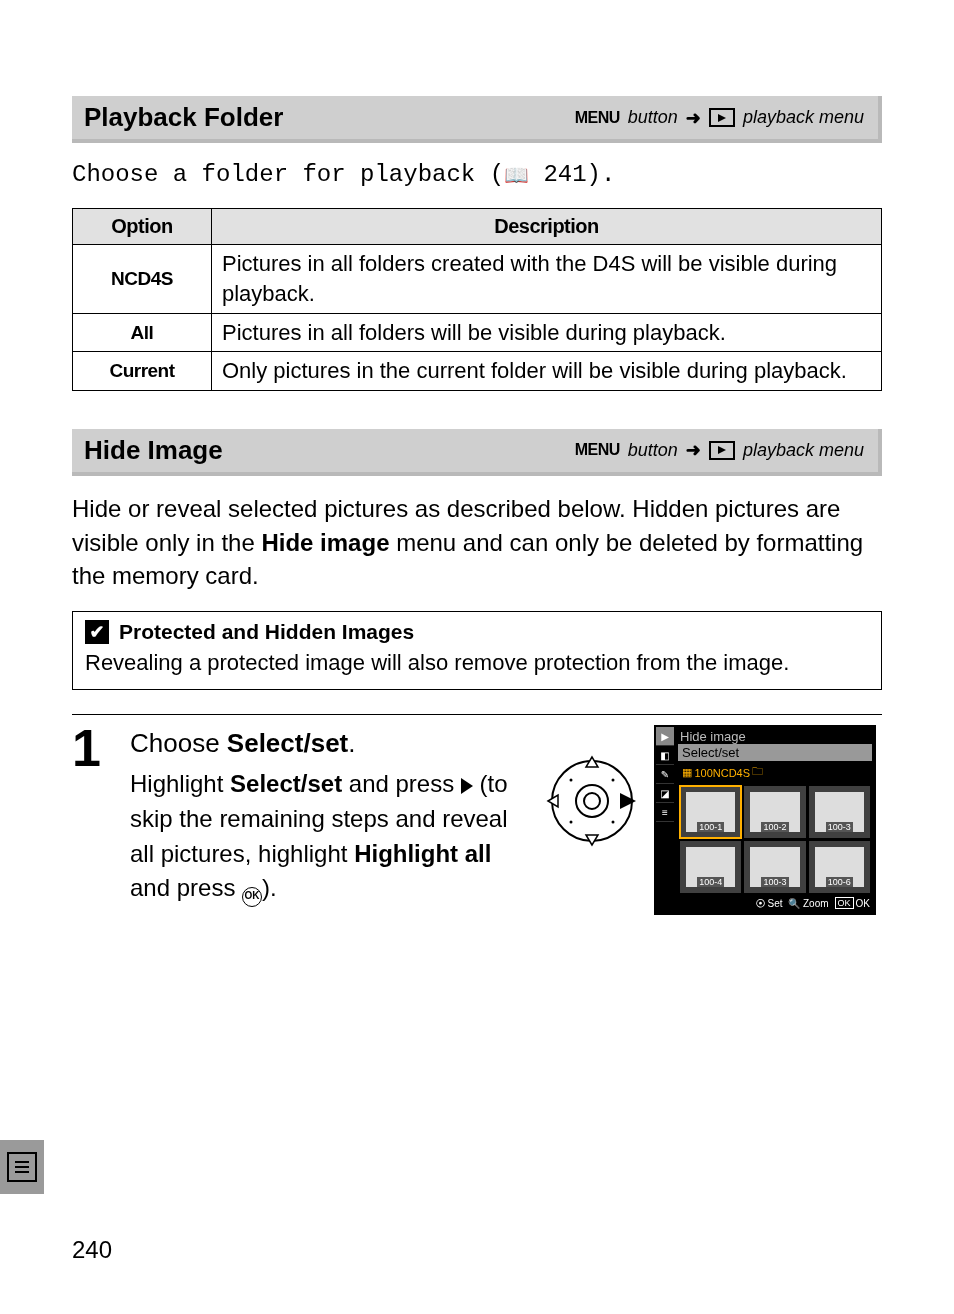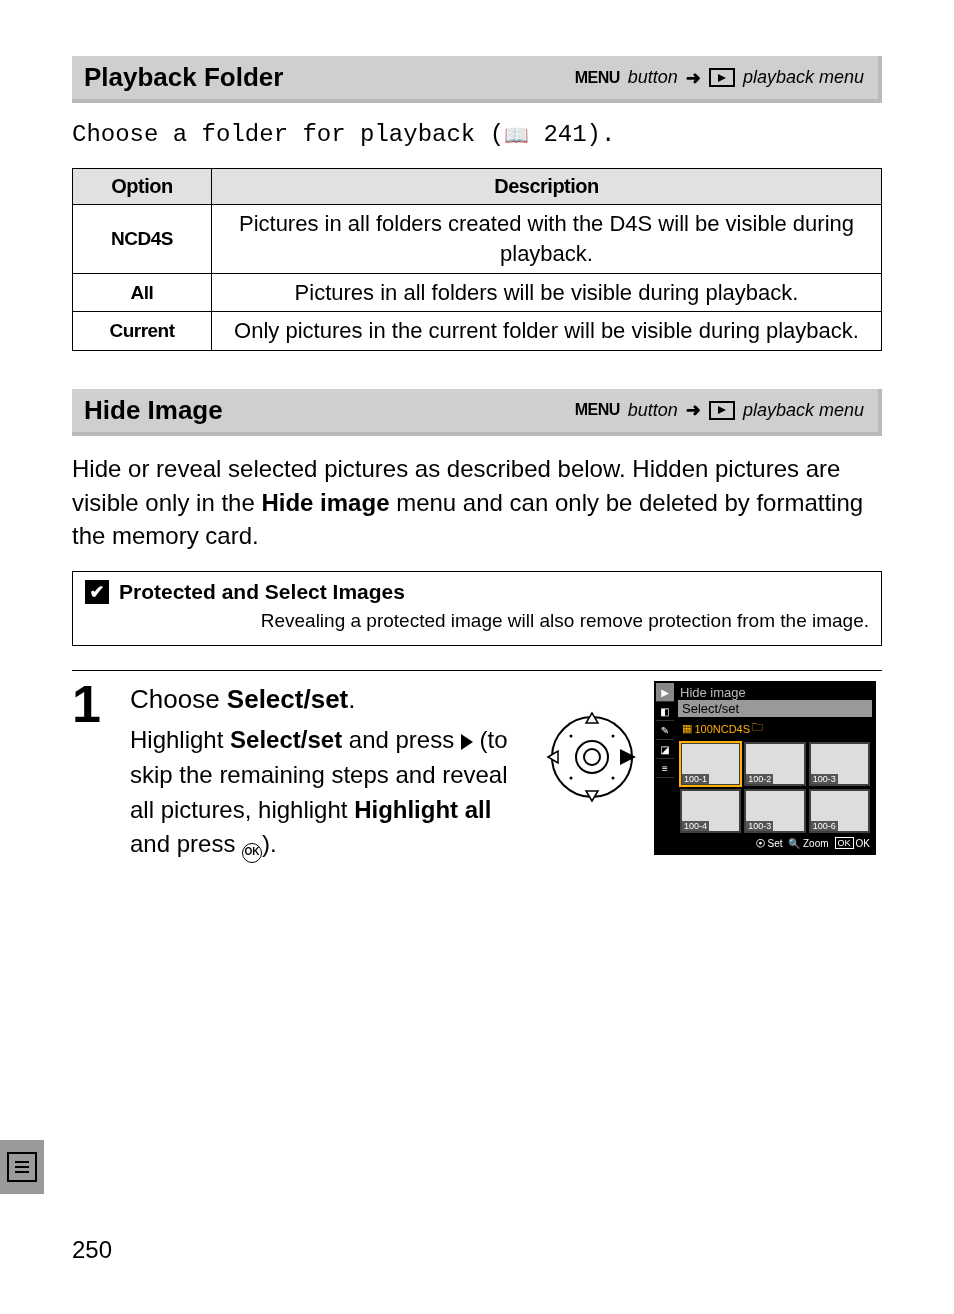--- a/index.html
+++ b/index.html
@@ -7,20 +7,21 @@
     margin: 0;
     background: #fff;
     width: 954px;
     height: 1314px;
     position: relative;
     color: #000;
   }
   .page {
     padding: 56px 72px 40px 72px;
     box-sizing: border-box;
+    margin-top: 40px;
   }
   .section-bar {
     background: #cfcfcf;
     border-right: 4px solid #b9b9b9;
     border-bottom: 4px solid #b9b9b9;
     display: flex;
     align-items: center;
     justify-content: space-between;
     padding: 6px 14px 6px 12px;
     margin-bottom: 16px;
@@ -72,21 +73,21 @@
     width: 100%;
     border-collapse: collapse;
     margin-bottom: 38px;
     padding-left: 12px;
   }
   table.opt th, table.opt td {
     border: 1px solid #000;
     padding: 4px 10px;
     font-size: 22px;
     line-height: 1.35;
-    text-align: center;
+    text-align: left;
   }
   table.opt th {
     background: #e1e1e1;
     text-align: center;
     font-family: Arial, sans-serif;
     font-weight: 800;
     font-stretch: condensed;
     font-size: 20px;
     letter-spacing: -0.5px;
   }
@@ -124,23 +125,22 @@
     align-items: center;
     justify-content: center;
     font-weight: 900;
     font-size: 18px;
   }
   .note-title {
     font-weight: 800;
     font-size: 21px;
   }
   .note-body {
-    font-size: 19px;
+    font-size: 22px;
     line-height: 1.35;
-    text-align: right;
   }
   hr.sep {
     border: none;
     border-top: 1.5px solid #000;
     margin: 0 0 10px 0;
   }
   .step-row {
     display: flex;
     gap: 18px;
   }
@@ -192,22 +192,22 @@
     display:flex; align-items:center; justify-content:center;
     font-size:10px;
   }
   .tab.active { background: #888; color:#fff; }
   .screen-main { flex:1; padding: 2px 2px 2px 4px; position:relative; }
   .screen-title { background:#000; color:#bbb; font-size:13px; padding:0 2px; }
   .screen-sub { background:#999; color:#000; font-size:13px; padding:1px 4px; }
   .folderline { color:#ffb000; font-size:11px; padding:2px 4px; display:flex; align-items:center; gap:2px;}
   .thumbs { display:grid; grid-template-columns: repeat(3, 1fr); gap:3px; padding:2px 2px; }
   .thumb {
-    background:#ddd; height:40px; position:relative; border:2px solid #404040;
-    display:flex; align-items:flex-end; justify-content:flex-start;
+    background:#ddd; height:40px; position:relative; border:6px solid #404040;
+    display:flex; align-items:flex-end; justify-content:center;
   }
   .thumb.sel { outline:2px solid #ffb000; outline-offset:-1px; }
   .thumb .lbl { background:#555; color:#fff; font-size:9px; padding:0 2px; }
   .screen-foot { display:flex; justify-content:flex-end; gap:6px; font-size:10px; padding:2px 2px; }
   .foot-pill { background:#000; color:#fff; display:flex; align-items:center; gap:2px;}
   .foot-pill .boxed { border:1px solid #fff; padding:0 2px; font-size:9px;}
   .tri-right {
     display:inline-block;
     border-left:12px solid #000;
     border-top:8px solid transparent;
@@ -311,21 +311,21 @@
     </div>
   </div>
 
   <div class="hide-intro">
     <span>Hide or reveal selected pictures as described below.  Hidden pictures are visible only in the </span><b>Hide image</b><span> menu and can only be deleted by formatting the memory card.</span>
   </div>
 
   <div class="note-box">
     <div class="note-title-row">
       <span class="note-icon">✔</span>
-      <span class="note-title">Protected and Select Images</span>
+      <span class="note-title">Protected and Hidden Images</span>
     </div>
     <div class="note-body">Revealing a protected image will also remove protection from the image.</div>
   </div>
 
   <hr class="sep">
 
   <div class="step-row">
     <div class="step-num">1</div>
     <div class="step-text">
       <div class="step-head">
@@ -411,13 +411,13 @@
 <div class="side-tab">
   <div class="inner">
       <div class="lines">
         <span></span>
         <span></span>
         <span></span>
       </div>
     </div>
 </div>
 
-<div class="pagenum">250</div>
+<div class="pagenum">240</div>
 
 </body></html>

